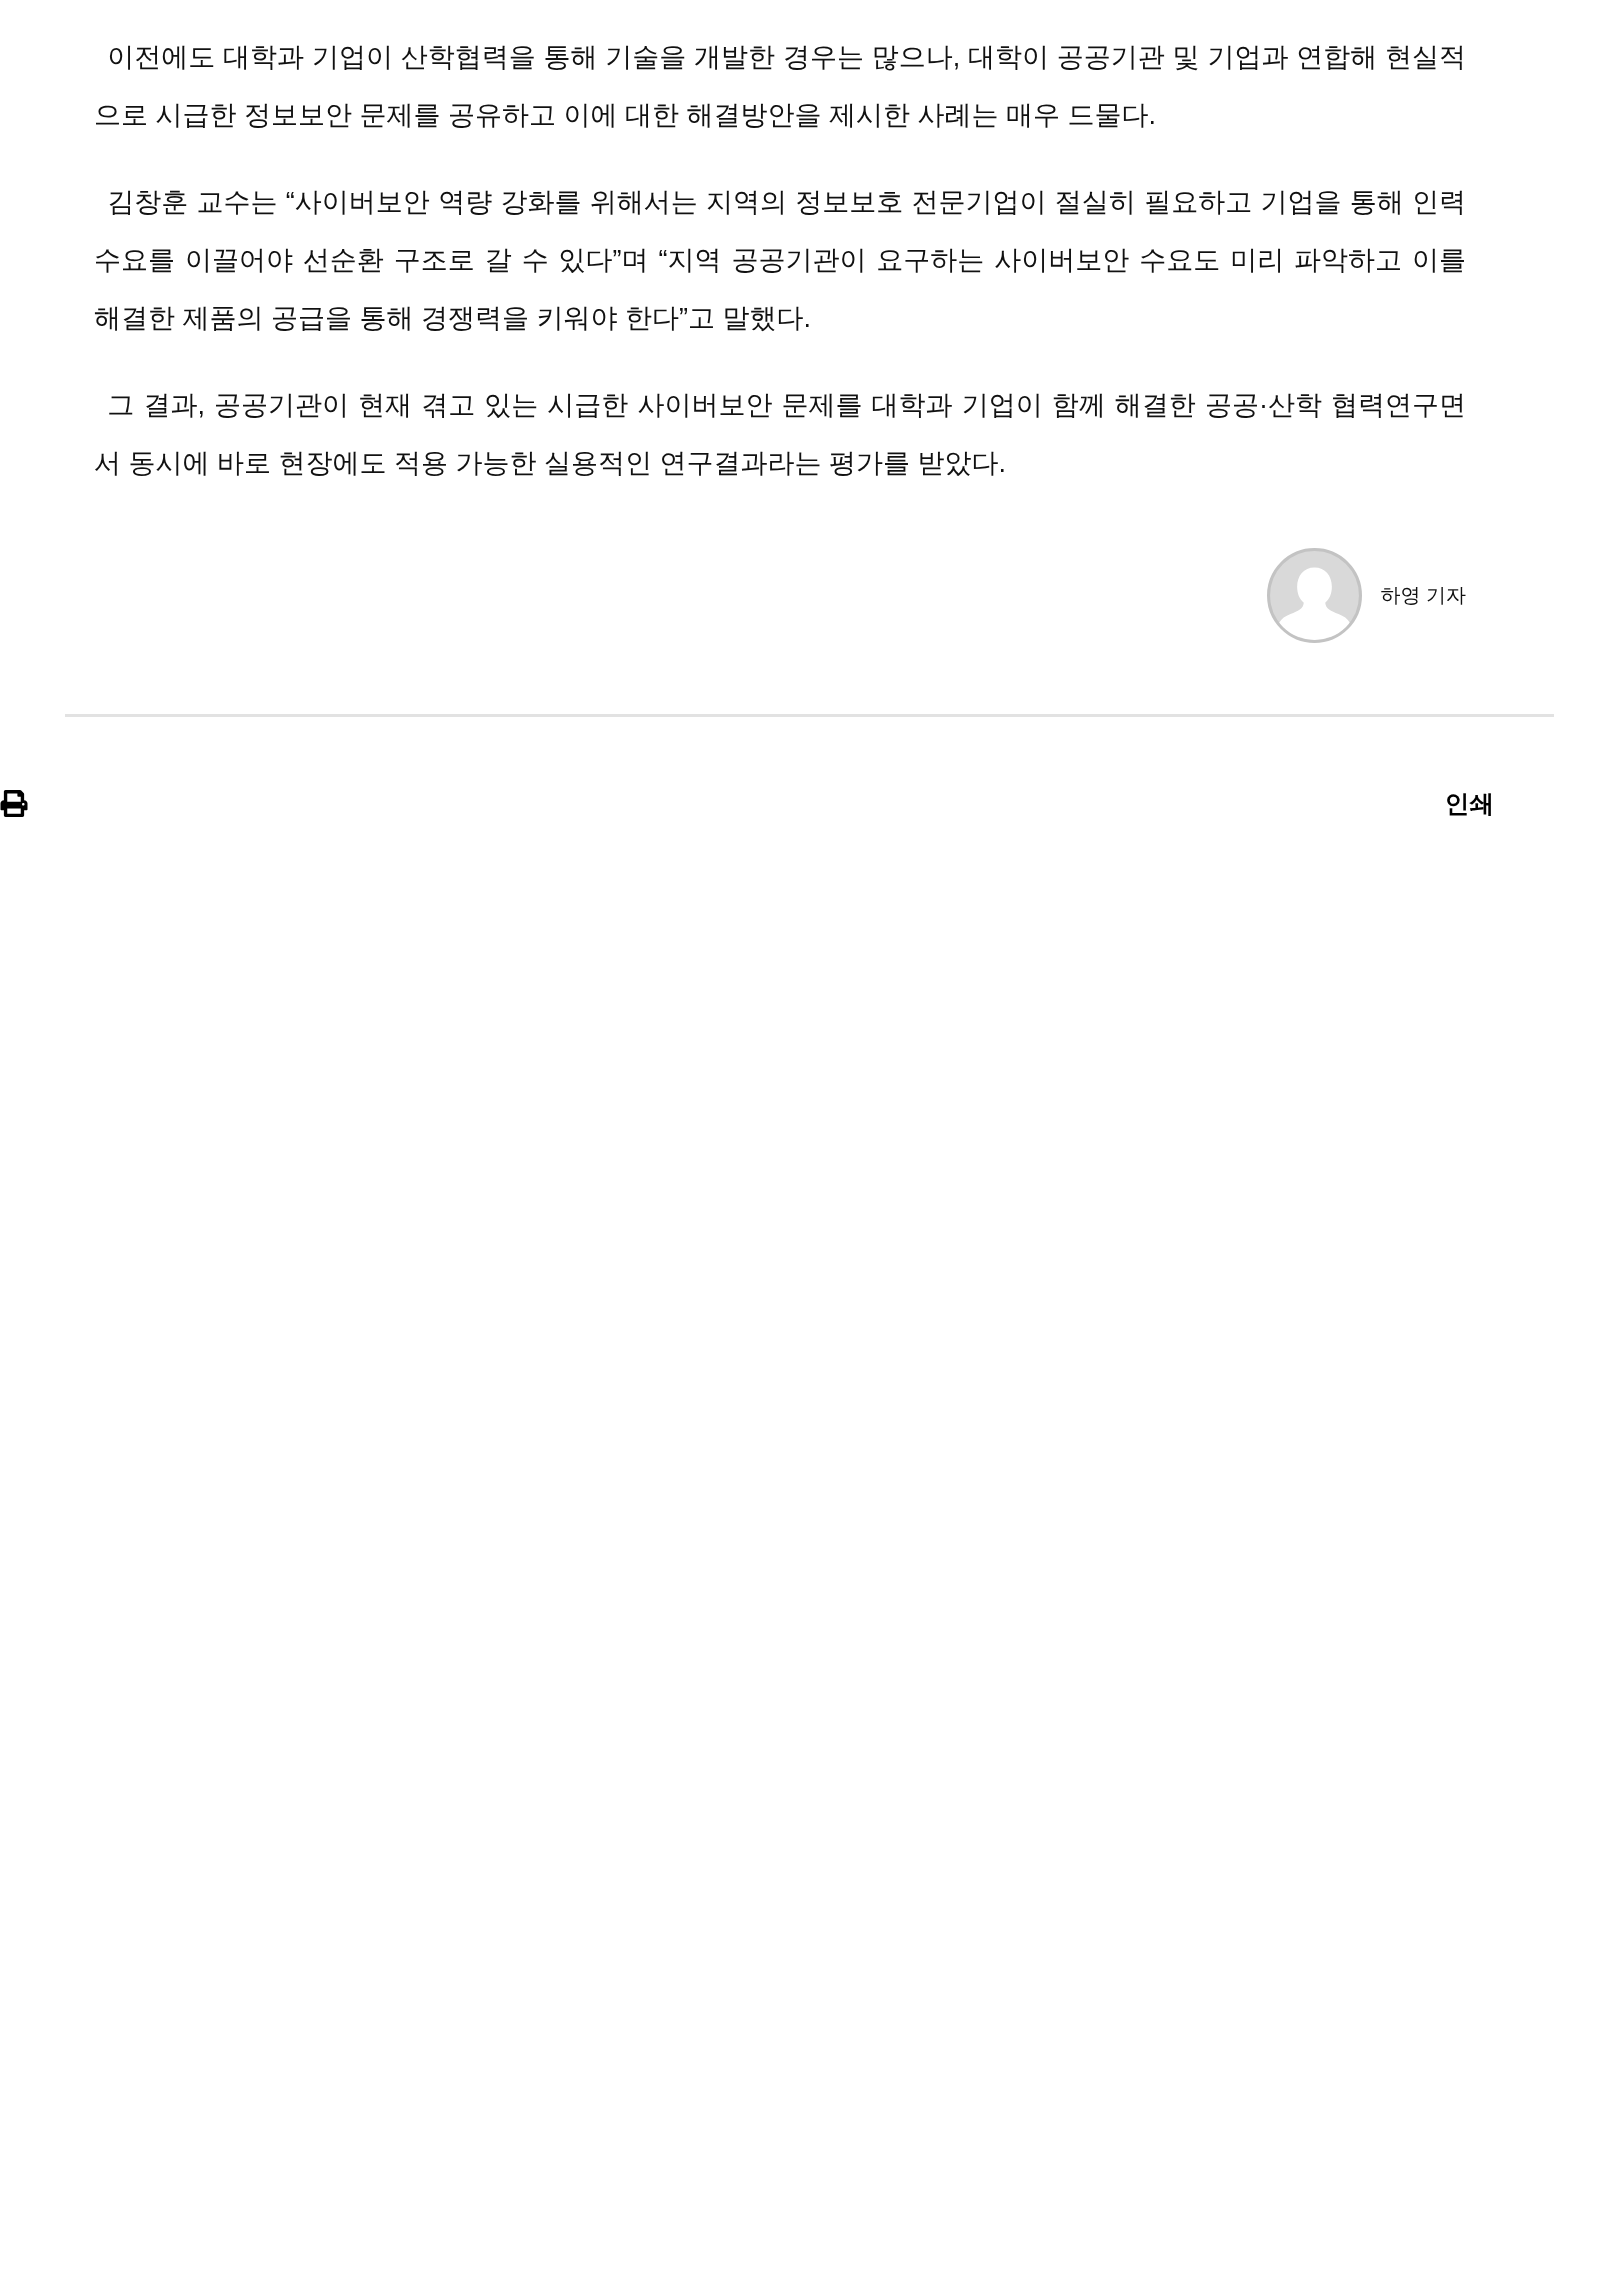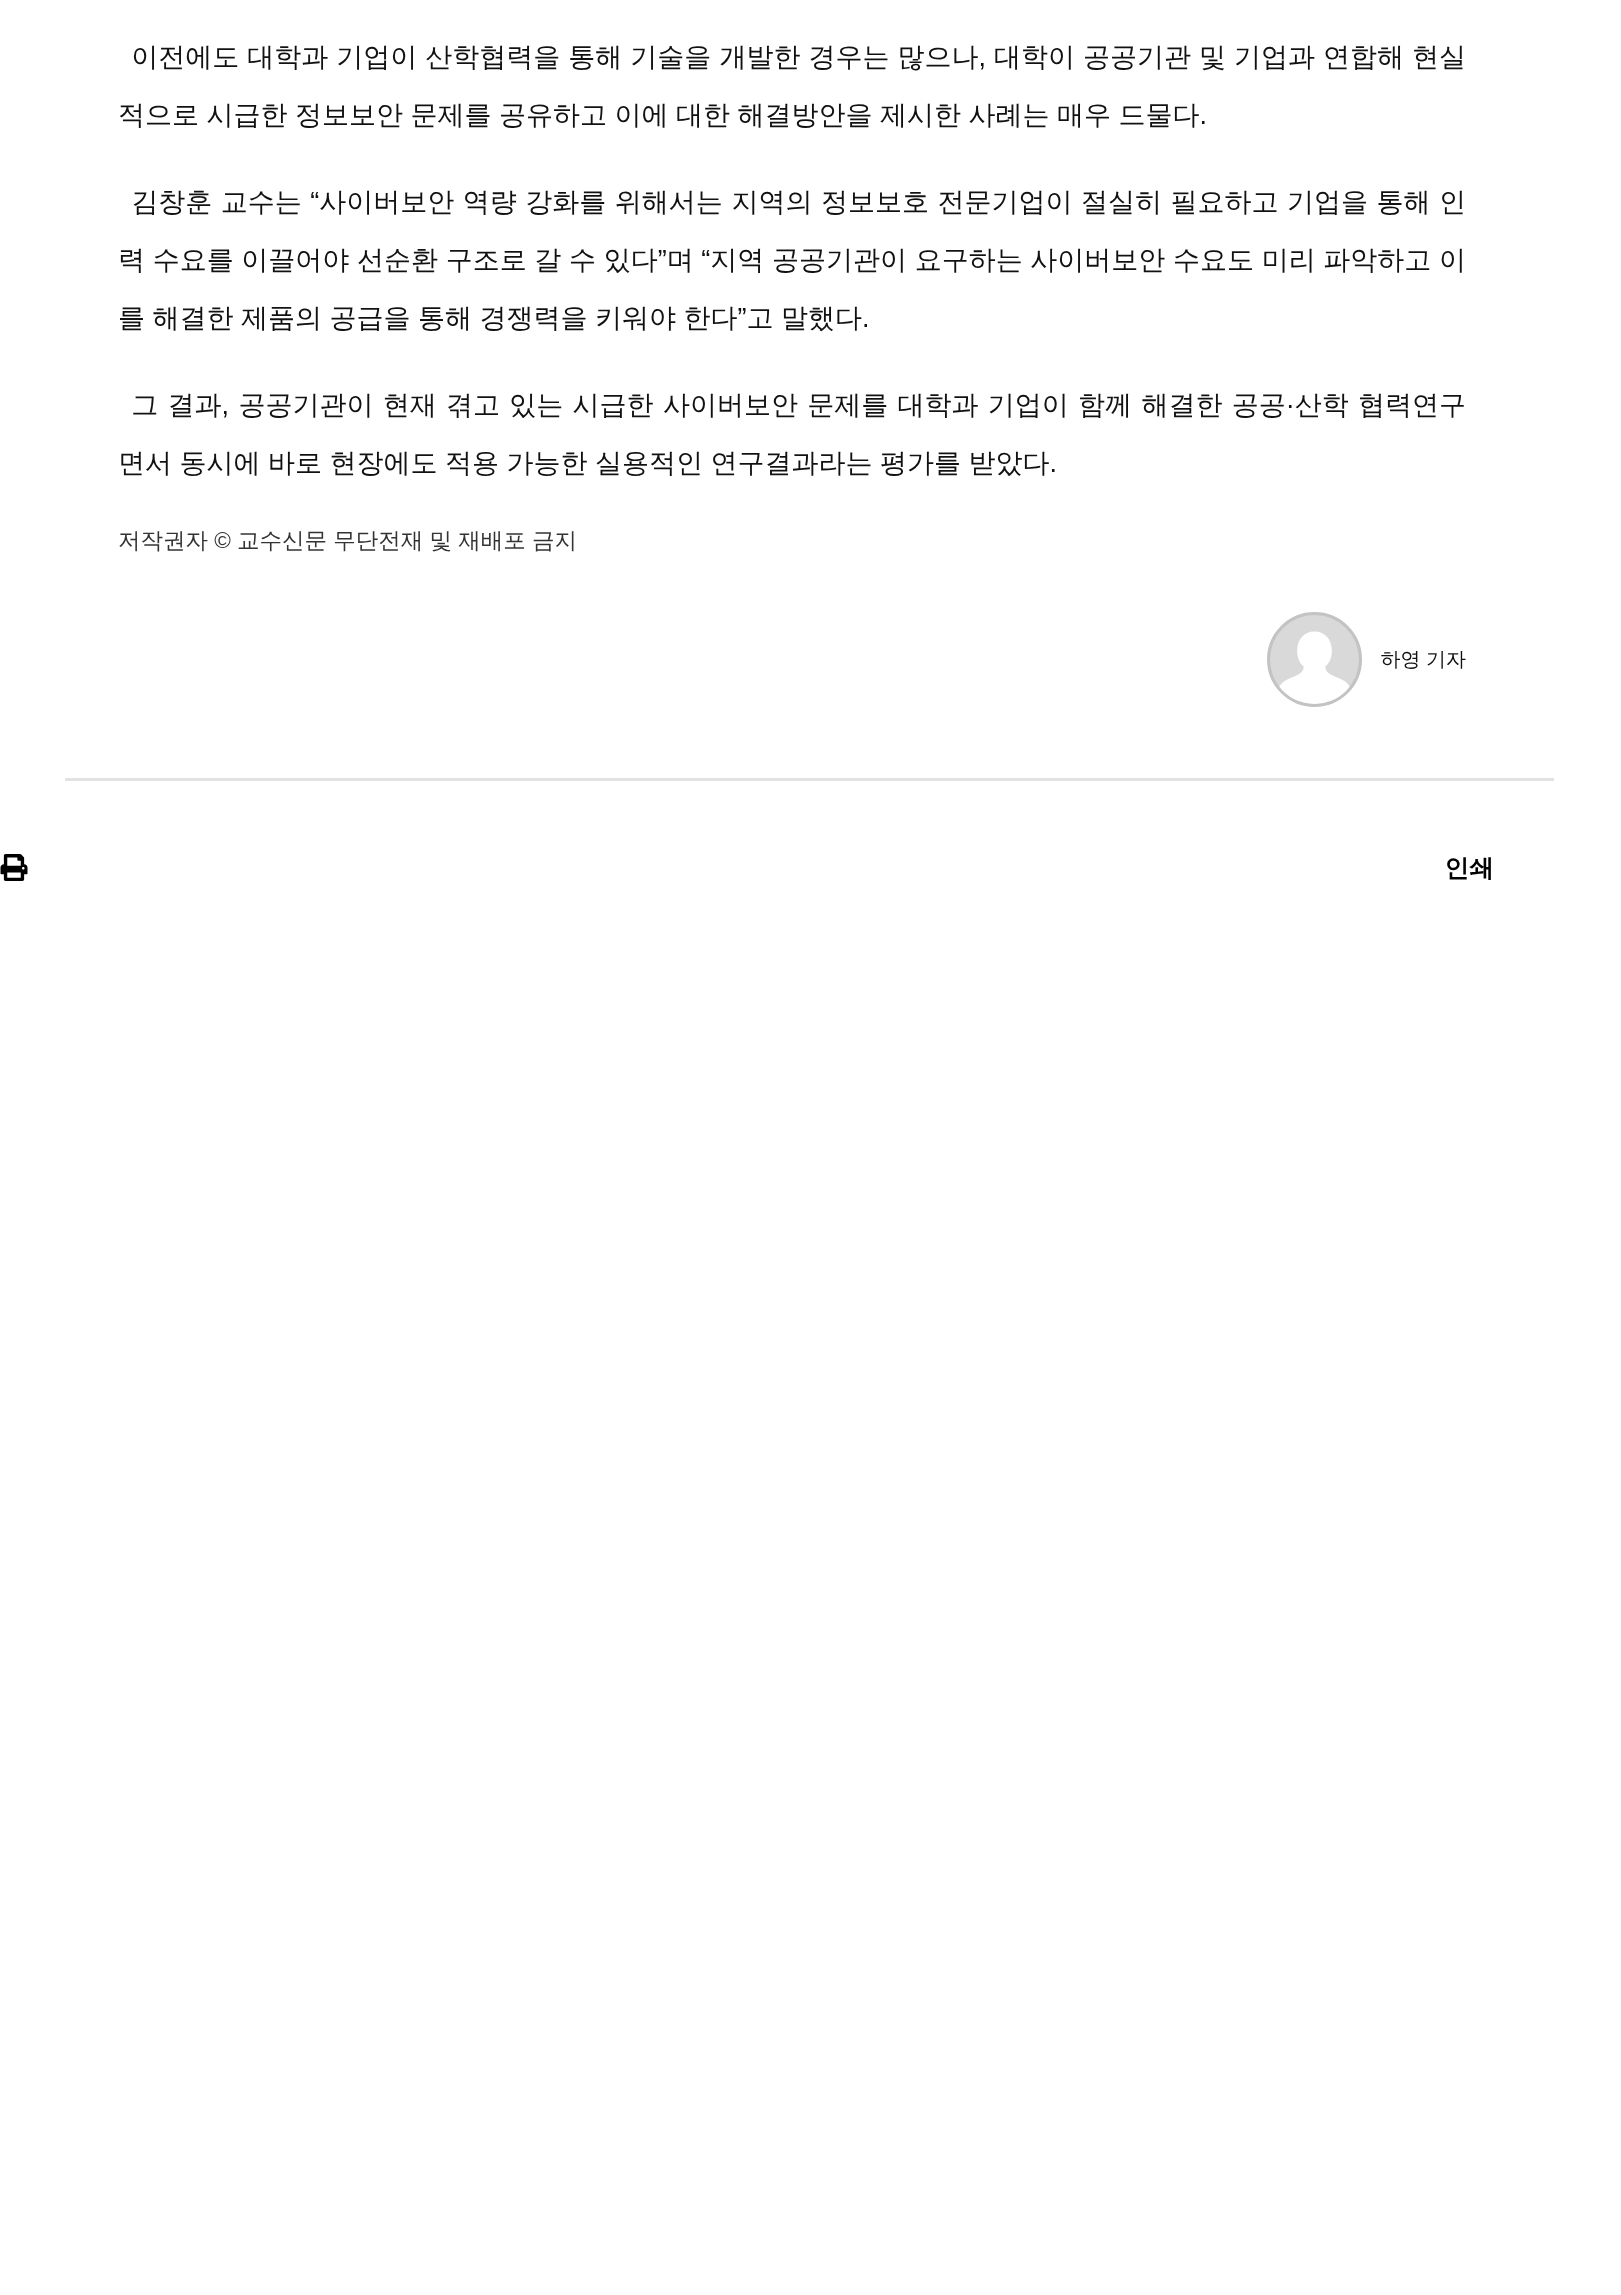--- a/index.html
+++ b/index.html
@@ -8,21 +8,21 @@
   }
   body {
     width: 1621px;
     height: 2295px;
     background: #ffffff;
     font-family: "Liberation Sans", "DejaVu Sans", sans-serif;
     overflow: hidden;
     position: relative;
   }
   .article {
-    padding: 28px 155px 0 118px;
+    padding: 28px 155px 0 94px;
   }
   .para {
     font-size: 27px;
     line-height: 58px;
     color: #111111;
     text-align: justify;
     word-break: break-all;
     margin: 0 0 29px 0;
     text-indent: 13.3px;
   }
@@ -87,21 +87,20 @@
 </style>
 </head>
 <body>
 
 <div class="article">
 
   <p class="para">이전에도 대학과 기업이 산학협력을 통해 기술을 개발한 경우는 많으나, 대학이 공공기관 및 기업과 연합해 현실적으로 시급한 정보보안 문제를 공유하고 이에 대한 해결방안을 제시한 사례는 매우 드물다.</p>
   <p class="para">김창훈 교수는 “사이버보안 역량 강화를 위해서는 지역의 정보보호 전문기업이 절실히 필요하고 기업을 통해 인력 수요를 이끌어야 선순환 구조로 갈 수 있다”며 “지역 공공기관이 요구하는 사이버보안 수요도 미리 파악하고 이를 해결한 제품의 공급을 통해 경쟁력을 키워야 한다”고 말했다.</p>
   <p class="para">그 결과, 공공기관이 현재 겪고 있는 시급한 사이버보안 문제를 대학과 기업이 함께 해결한 공공·산학 협력연구면서 동시에 바로 현장에도 적용 가능한 실용적인 연구결과라는 평가를 받았다.</p>
 
-  <div class="copyright">저작권자 © 교수신문 무단전재 및 재배포 금지</div>
 
   <div class="byline-row">
     <span class="avatar">
       <svg viewBox="0 0 186 186" xmlns="http://www.w3.org/2000/svg">
         <defs>
           <clipPath id="avclip">
               <circle cx="93" cy="93" r="87"></circle>
             </clipPath>
         </defs>
         <circle cx="93" cy="93" r="90" fill="#d9d9d9" stroke="#c3c3c3" stroke-width="6"></circle>

